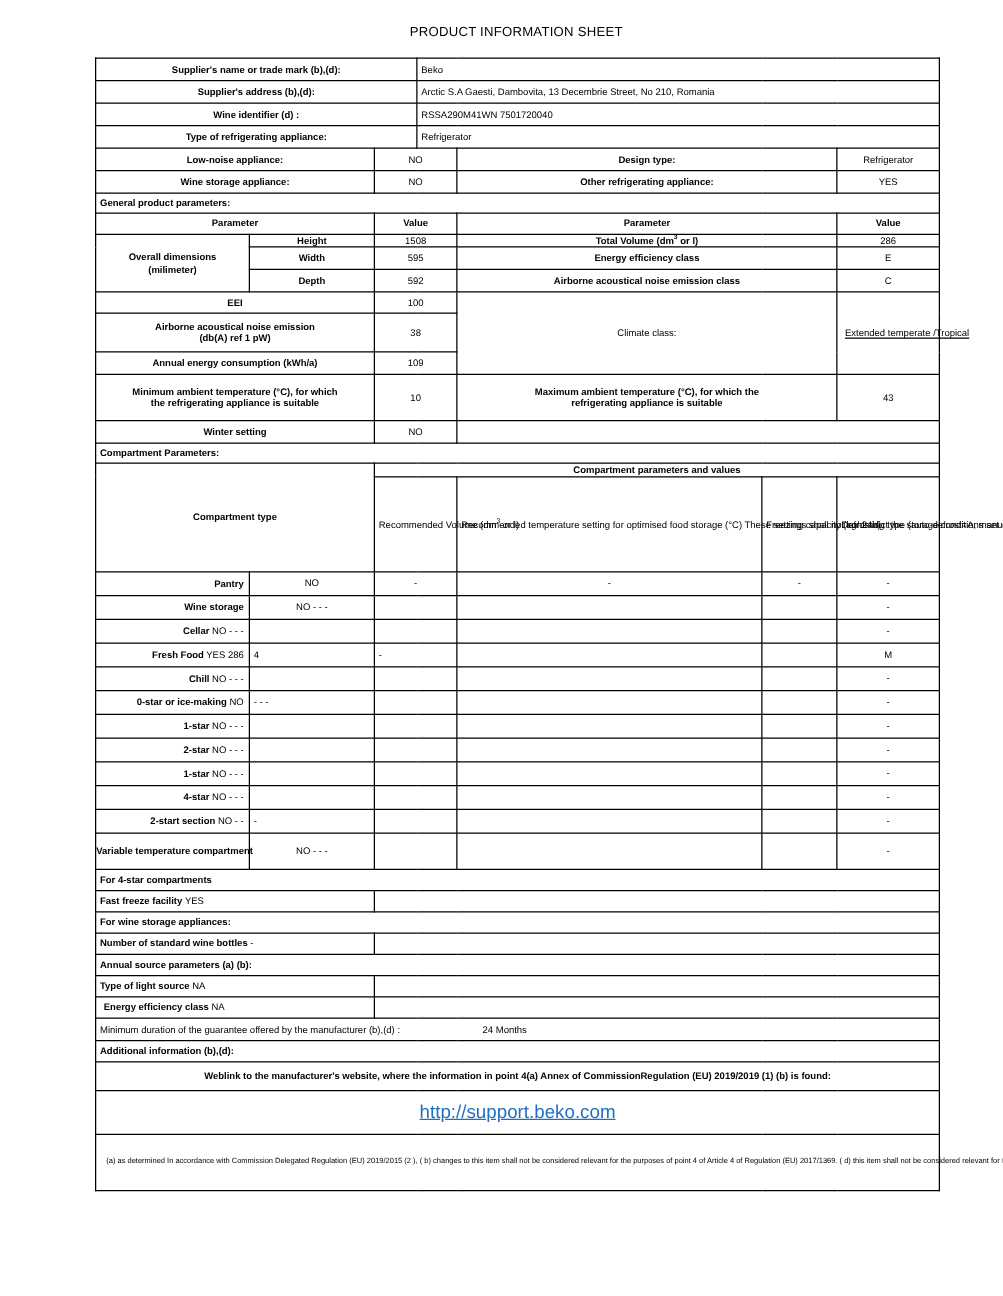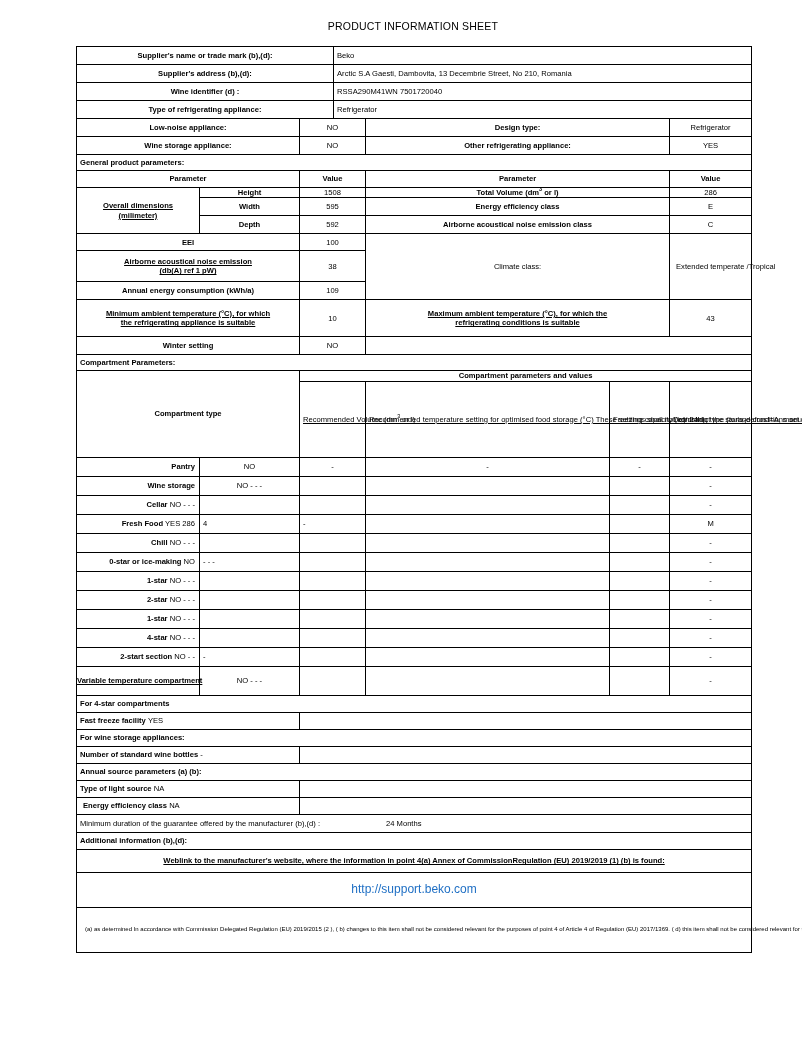--- a/index.html
+++ b/index.html
@@ -44,21 +44,21 @@
     padding: 0;
     vertical-align: middle;
     line-height: 1.25;
     overflow: visible;
     white-space: nowrap;
   }
   .b  { font-weight: bold; }
   .c  { text-align: center; }
   .l  { text-align: left; }
   .pad-l { padding-left: 3px !important; }
-  .wrap { white-space: normal; text-decoration: underline; }
+  .wrap { white-space: normal; }
   sup { font-size: 5.4px; vertical-align: super; line-height: 0; }
 
   
   .banner {
     text-align: left;
     padding-left: 3px !important;
     font-weight: bold;
     font-size: 7.6px;
   }
   .banner-n { font-weight: normal; }
@@ -73,32 +73,33 @@
     right: 4px;
     top: 50%;
     transform: translateY(-50%);
     white-space: nowrap;
     text-align: right;
   }
   .ovf .tail { font-weight: normal; }
 
   .link {
     color: #1F6FC4;
-    font-size: 12px;
+    text-decoration: underline;
+    font-size: 15px;
     text-align: right;
   }
   .footnote {
     font-size: 6px;
     line-height: 1.55;
     text-align: center;
     padding: 4px 8px !important;
     white-space: normal;
     font-weight: normal;
   }
-  .tall-wrap { white-space: normal; text-align: right; }
+  .tall-wrap { white-space: normal; text-align: right; text-decoration: underline; }
 </style>
 </head>
 <body>
 
 <div class="page">
 
   <div class="doc-title">PRODUCT INFORMATION SHEET</div>
 
   <table class="sheet">
     <colgroup>
@@ -191,21 +192,21 @@
       <td colspan="2" class="c">109</td>
     </tr>
     <tr>
       <td colspan="2" class="b c wrap" style="height:36px">
         <span>Minimum ambient temperature (°C), for which</span><br>
         <span>the refrigerating appliance is suitable</span>
       </td>
       <td colspan="2" class="c">10</td>
       <td colspan="3" class="b c wrap">
         <span>Maximum ambient temperature (°C), for  which the</span><br>
-        <span>refrigerating conditions is suitable</span>
+        <span>refrigerating appliance is suitable</span>
       </td>
       <td class="c">43</td>
     </tr>
     <tr>
       <td colspan="2" class="b c" style="height:17px">Winter setting</td>
       <td colspan="2" class="c">NO</td>
       <td colspan="4"></td>
     </tr>
 
     <tr>

